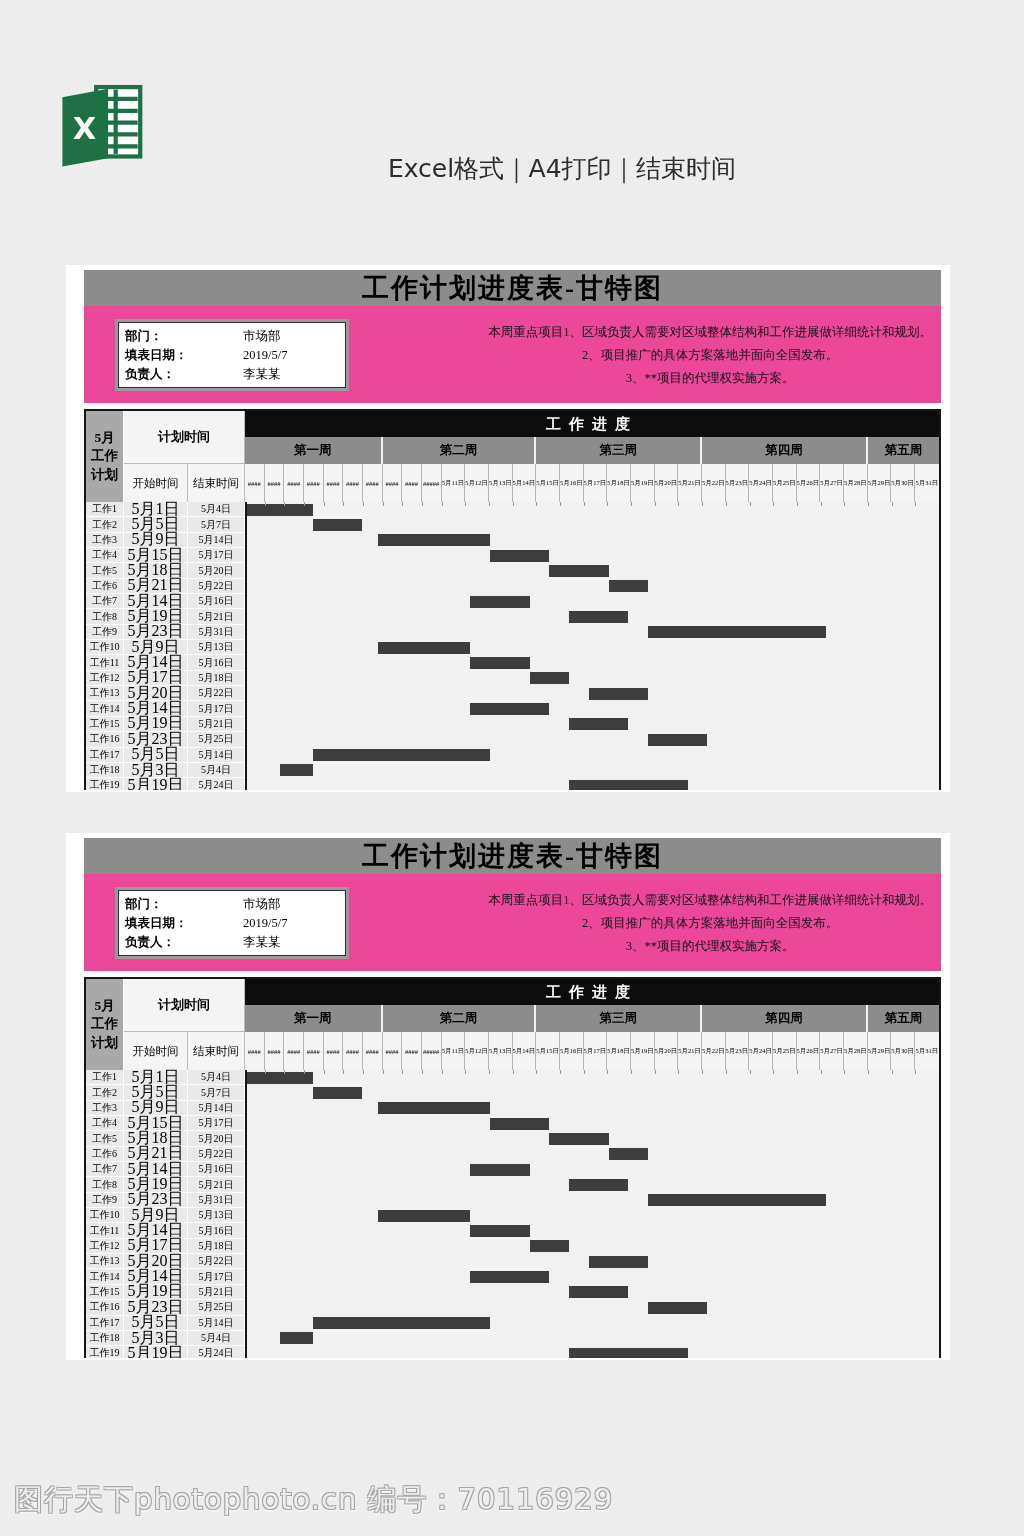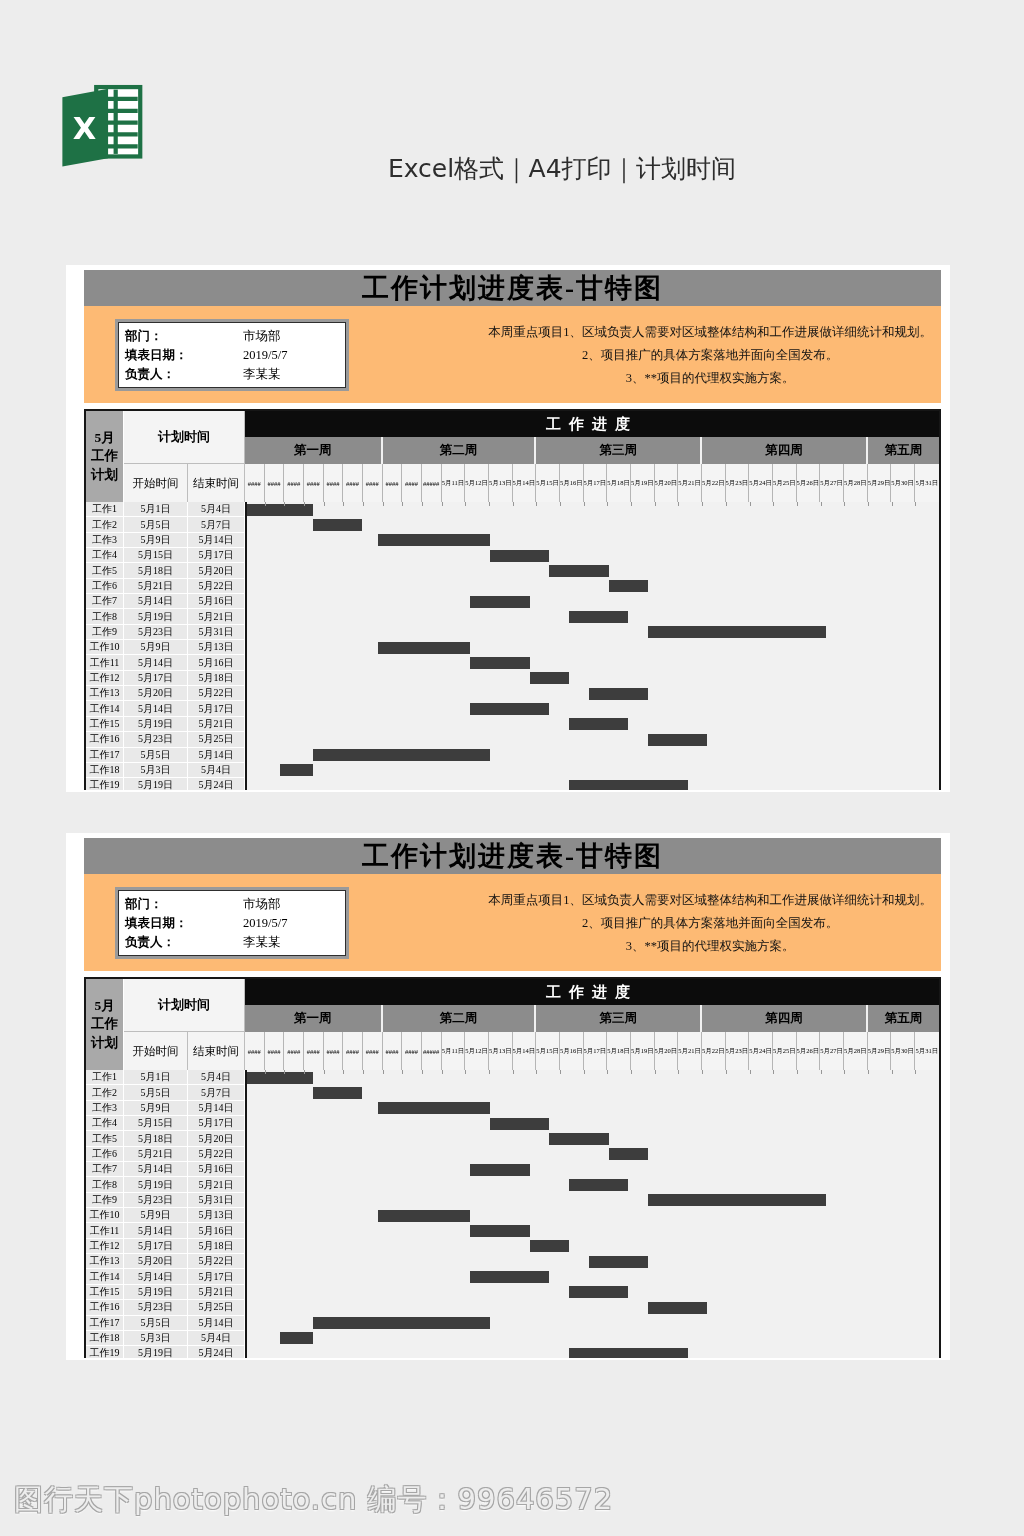--- a/index.html
+++ b/index.html
@@ -14,21 +14,21 @@
   .hdr-sub{position:absolute;top:152px;left:100px;width:924px;text-align:center;
            font-family:"DejaVu Sans","Liberation Sans",sans-serif;font-size:25px;line-height:34px;color:#2d2d2d;}
 
   
   .card{position:absolute;left:66px;top:265px;width:884px;height:527px;background:#ffffff;
         padding:5px 9px 0 18px;box-sizing:border-box;overflow:hidden;}
   .card.card2{top:833px;}
 
   .sheet-title{height:36px;line-height:36px;background:#8c8c8c;color:#000;text-align:center;
                font-weight:bold;font-size:27px;letter-spacing:2px;}
-  .sheet-body{position:relative;height:97px;background:#fdba74;}
+  .sheet-body{position:relative;height:97px;background:#ec4899;}
   .info-box{position:absolute;left:34px;top:16px;width:228px;height:66px;background:#fff;
             border:1px solid #2e2e2e;outline:3px solid #9a9a9a;padding:4px 0 0 6px;box-sizing:border-box;}
   .info-row{display:flex;height:19px;line-height:19px;font-size:12.5px;}
   .info-label{width:118px;font-weight:bold;}
   .info-value{flex:1;}
   .notes{position:absolute;right:0;top:15px;width:462px;text-align:center;
          font-size:12.5px;line-height:23px;color:#111;}
 
   .tbl-clip{height:381px;overflow:hidden;margin-top:6px;}
   .tbl{position:relative;width:853px;height:381px;background:#f1f1f1;
@@ -47,21 +47,21 @@
              display:flex;align-items:center;justify-content:center;font-weight:bold;font-size:12.5px;}
   .week-cell:last-child{border-right:none;}
   .days{position:absolute;left:159px;top:53px;width:694px;height:38px;display:flex;background:#f4f4f4;}
   .day-cell{height:100%;border-right:1px solid #b5b5b5;box-sizing:border-box;display:flex;align-items:center;
             justify-content:center;font-size:6.5px;white-space:nowrap;overflow:hidden;color:#000;}
   .day-cell:last-child{border-right:none;}
   .rows{position:absolute;left:0;top:91px;width:740px;}
   .trow{display:flex;height:15.35px;}
   .tc{box-sizing:border-box;height:100%;display:flex;align-items:center;justify-content:center;}
   .tc.name{width:38px;background:#e9e9e9;border-right:1px solid #fff;border-bottom:1px solid #fff;font-size:10px;}
-  .tc.start{width:64px;background:#e9e9e9;border-right:1px solid #fff;border-bottom:1px solid #fff;font-size:10px;}
+  .tc.start{width:64px;background:#e9e9e9;border-right:1px solid #fff;border-bottom:1px solid #fff;font-size:16px;}
   .tc.end{width:57px;background:#e9e9e9;border-right:1px solid #fff;border-bottom:1px solid #fff;font-size:10px;}
   .tc.chart{flex:1;position:relative;background:#f1f1f1;border-left:2px solid #161616;}
   .bar{position:absolute;top:1.5px;height:12px;}
   .ticks{position:absolute;left:159px;top:91px;width:694px;height:5px;pointer-events:none;}
   .ticks i{position:absolute;top:0;width:1px;height:4px;background:#979797;}
 
   
   .watermark{position:absolute;left:14px;top:1480px;
              font-family:"DejaVu Sans","Liberation Sans",sans-serif;font-size:29px;letter-spacing:1px;
              color:#ededed;
@@ -76,21 +76,21 @@
     <rect x="44" y="6" width="52" height="82" fill="#ffffff" stroke="#1e7145" stroke-width="5"></rect>
     <line x1="47" y1="20" x2="93" y2="20" stroke="#1e7145" stroke-width="5"></line>
     <line x1="47" y1="34" x2="93" y2="34" stroke="#1e7145" stroke-width="5"></line>
     <line x1="47" y1="48" x2="93" y2="48" stroke="#1e7145" stroke-width="5"></line>
     <line x1="47" y1="62" x2="93" y2="62" stroke="#1e7145" stroke-width="5"></line>
     <line x1="47" y1="76" x2="93" y2="76" stroke="#1e7145" stroke-width="5"></line>
     <line x1="67" y1="9" x2="67" y2="85" stroke="#1e7145" stroke-width="5"></line>
     <polygon points="4,18 58,8 58,90 4,100" fill="#1e7145"></polygon>
     <text x="30" y="67" font-size="36" font-weight="bold" fill="#ffffff" text-anchor="middle" font-family="'DejaVu Sans',sans-serif">X</text>
   </svg>
-  <div class="hdr-sub">Excel格式｜A4打印｜计划时间</div>
+  <div class="hdr-sub">Excel格式｜A4打印｜结束时间</div>
 
   <div id="cards">
       <div class="card">
     <div class="sheet-title">工作计划进度表-甘特图</div>
     <div class="sheet-body">
       <div class="info-box">
         <div class="info-row">
           <span class="info-label">部门：</span>
           <span class="info-value">市场部</span>
         </div>
@@ -603,14 +603,14 @@
               <i style="left: 86.348%;"></i>
               <i style="left: 89.761%;"></i>
               <i style="left: 93.174%;"></i>
               <i style="left: 96.587%;"></i>
             </div>
       </div>
     </div>
   </div>
     </div>
 
-  <div class="watermark">图行天下photophoto.cn 编号：99646572</div>
+  <div class="watermark">图行天下photophoto.cn 编号：70116929</div>
 </div>
 
 </body></html>

